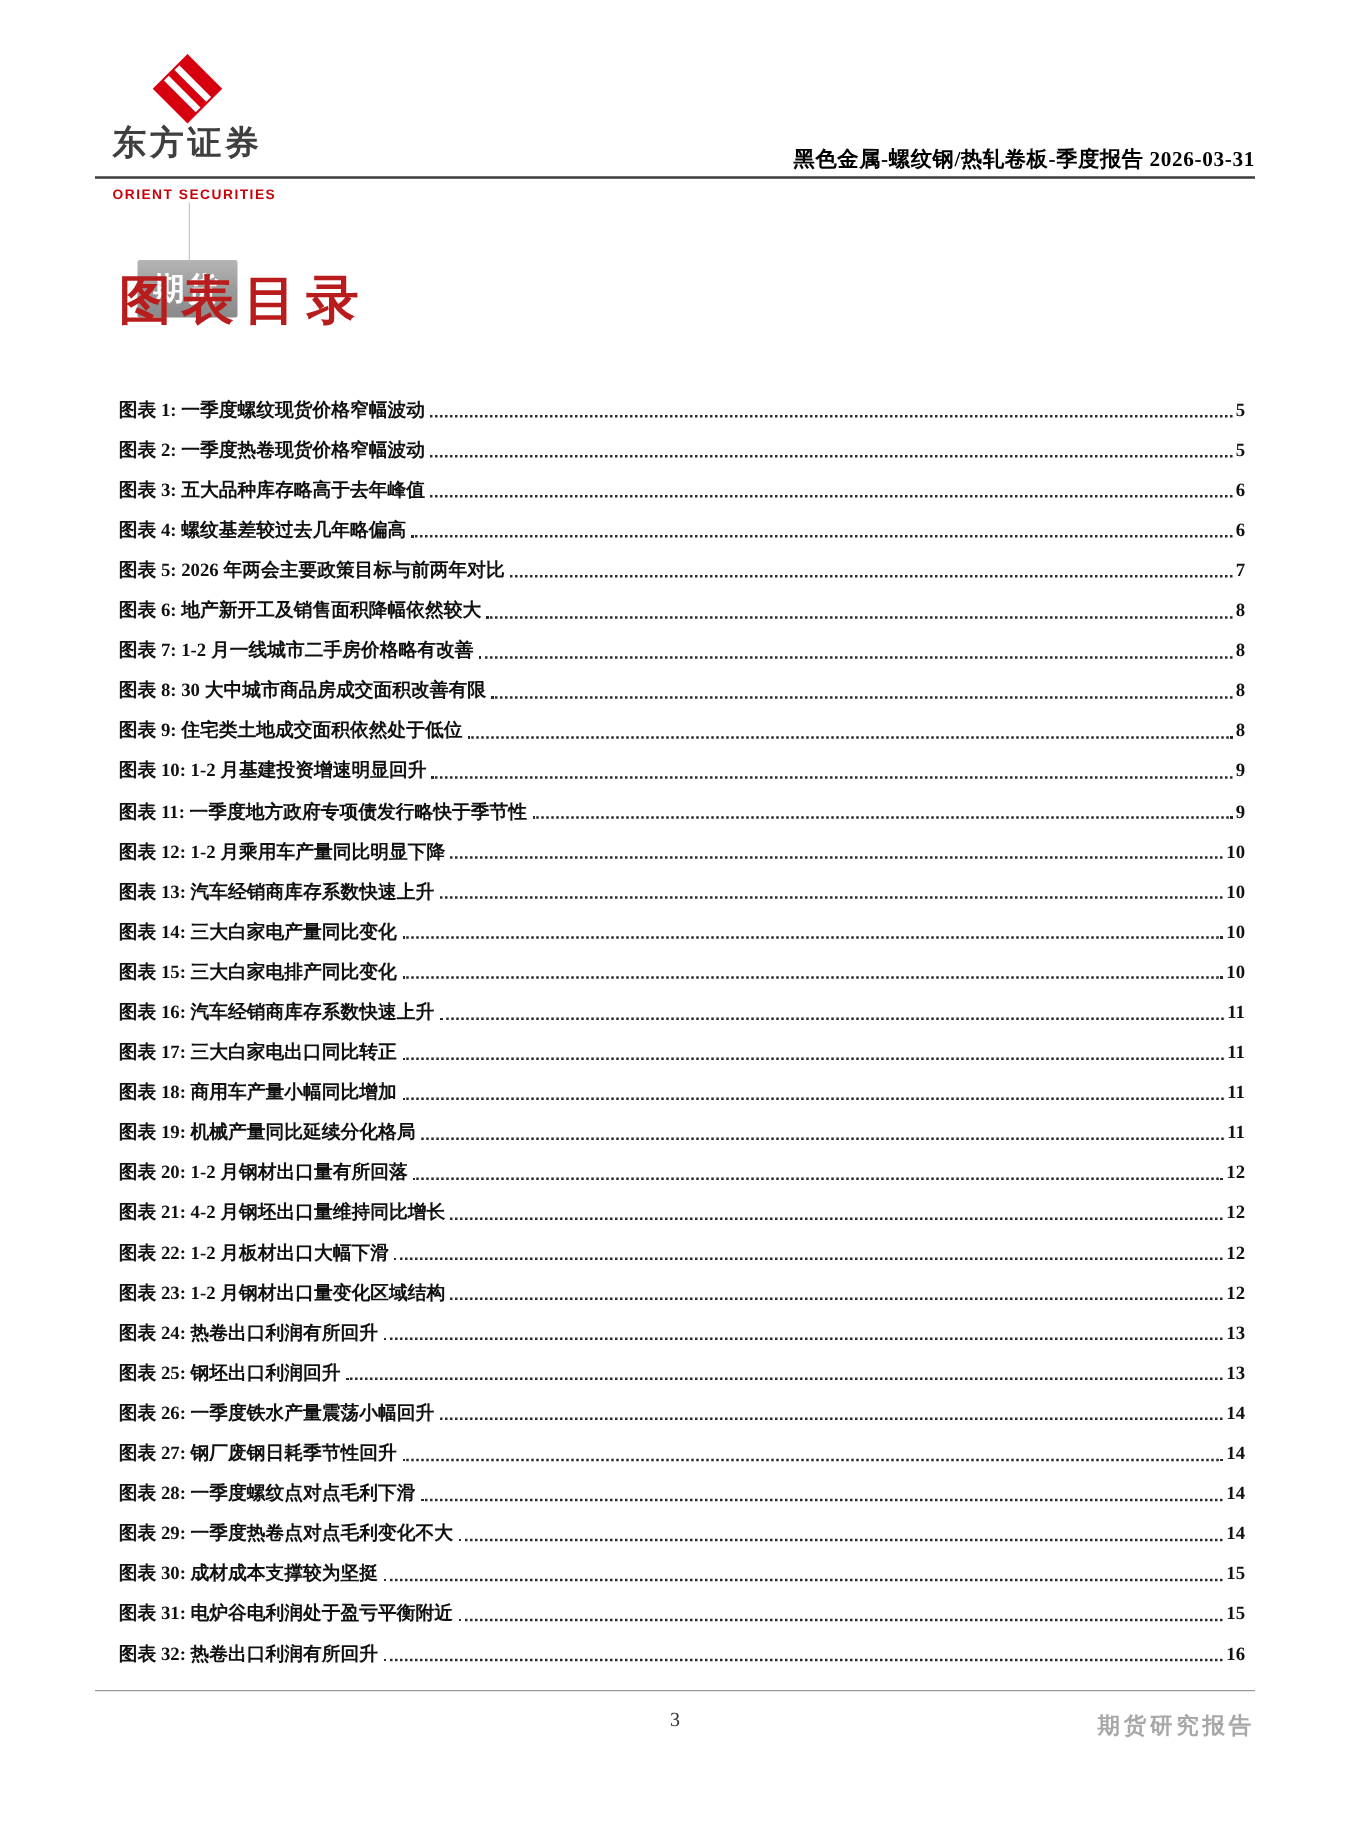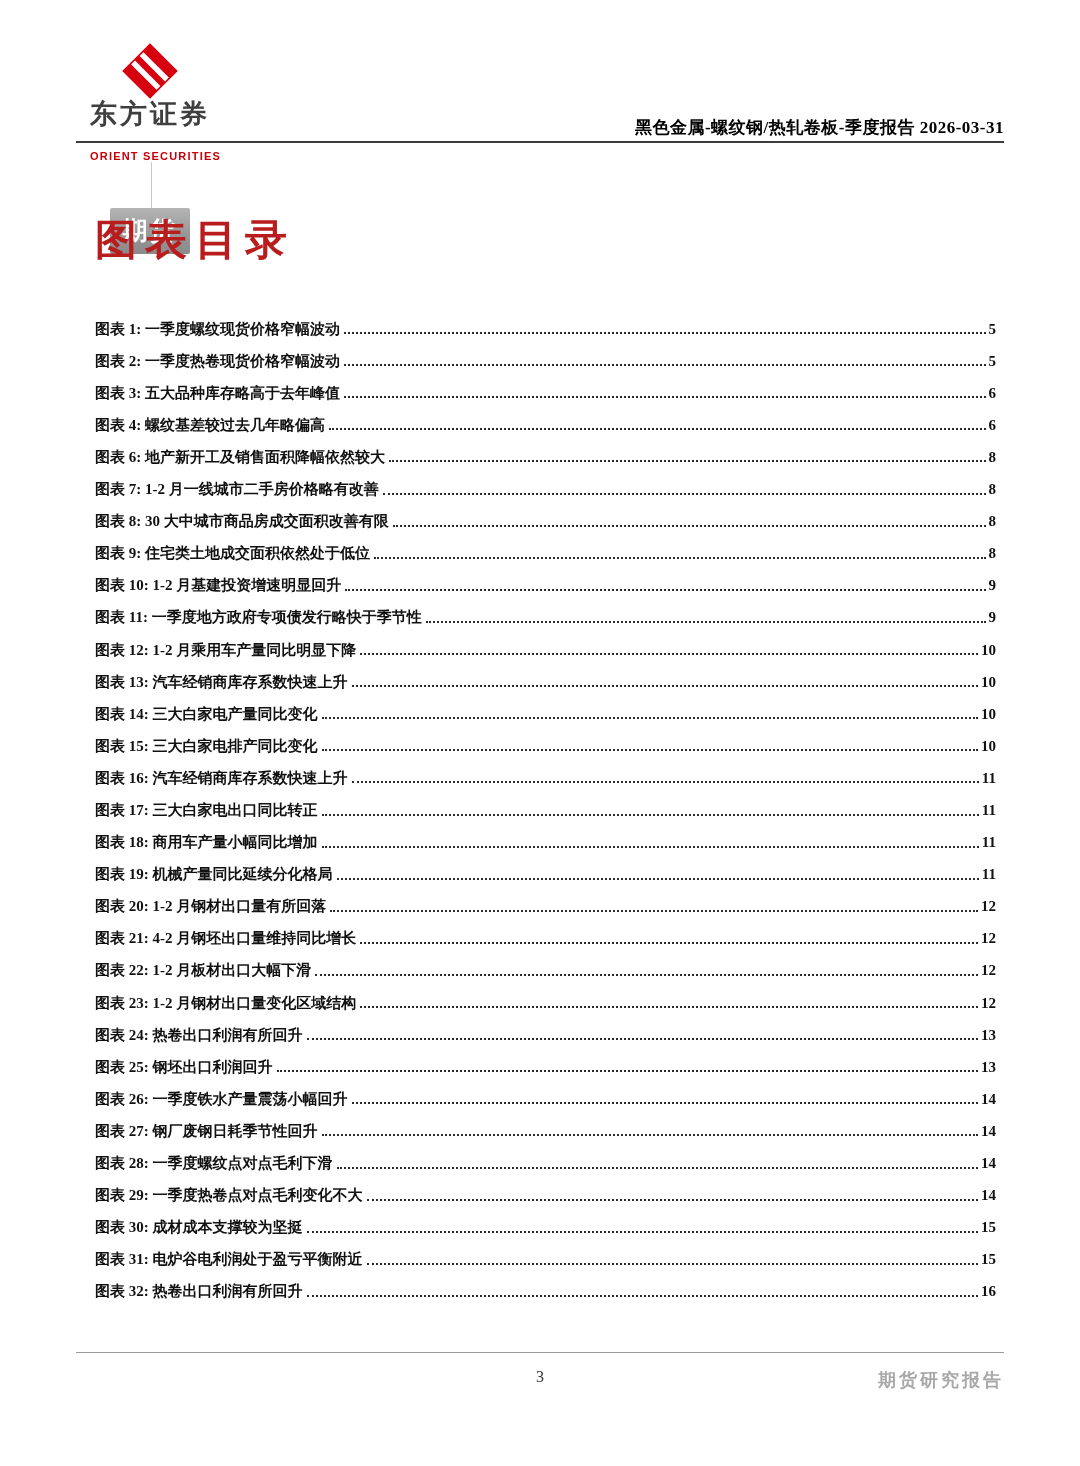--- a/index.html
+++ b/index.html
@@ -184,20 +184,25 @@
       <span class="toc-dots"></span>
       <span class="toc-page">6</span>
     </div>
 
     <div class="toc-row">
       <span class="toc-label">图表 4:  螺纹基差较过去几年略偏高</span>
       <span class="toc-dots"></span>
       <span class="toc-page">6</span>
     </div>
 
+    <div class="toc-row">
+      <span class="toc-label">图表 5:  2026 年两会主要政策目标与前两年对比</span>
+      <span class="toc-dots"></span>
+      <span class="toc-page">7</span>
+    </div>
 
     <div class="toc-row">
       <span class="toc-label">图表 6:  地产新开工及销售面积降幅依然较大</span>
       <span class="toc-dots"></span>
       <span class="toc-page">8</span>
     </div>
 
     <div class="toc-row">
       <span class="toc-label">图表 7:  1-2 月一线城市二手房价格略有改善</span>
       <span class="toc-dots"></span>

